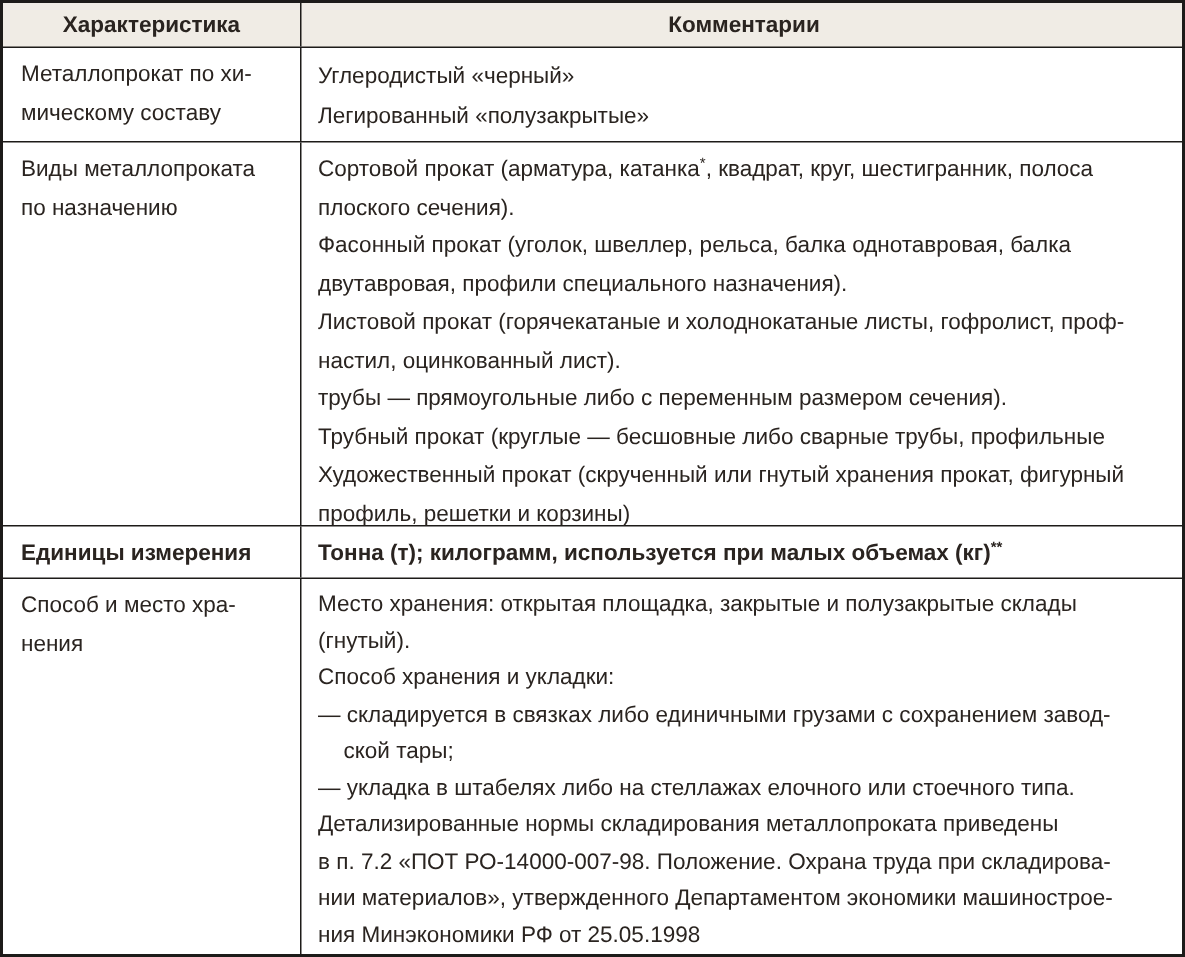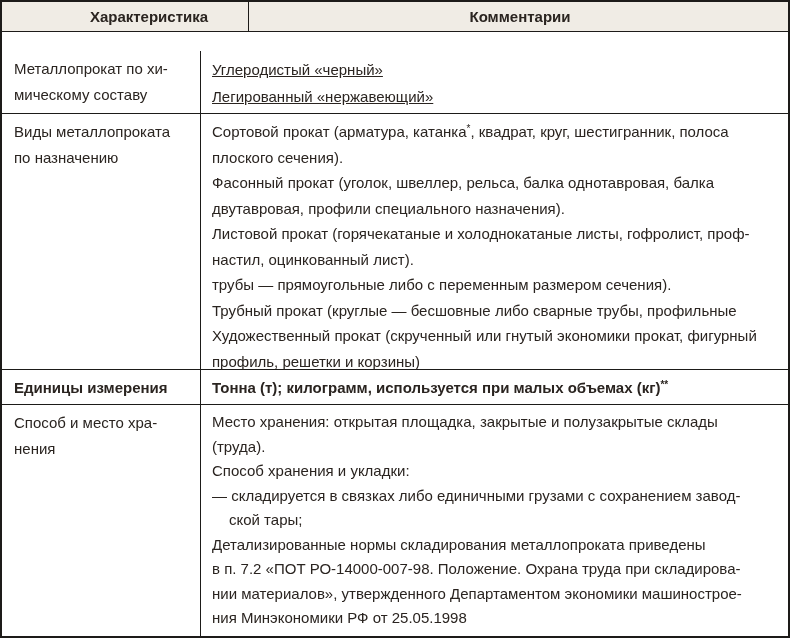--- a/index.html
+++ b/index.html
@@ -21,21 +21,20 @@
   .row {
     display: flex;
     border-bottom: 1px solid #1d1b19;
     box-sizing: border-box;
     flex: 0 0 auto;
   }
   .row:last-child { border-bottom: none; }
   .header-row {
     height: 30px;
     background: #f0ece5;
-    padding-left: 48px;
   }
   .header-row .cell {
     display: flex;
     align-items: center;
     justify-content: center;
     font-weight: bold;
     padding: 0;
     font-size: 15px;
   }
   .cell {
@@ -47,26 +46,26 @@
     flex: 0 0 199px;
     border-right: 1px solid #1d1b19;
     white-space: pre-line;
     line-height: 26px;
   }
   .cell.right {
     flex: 1 1 auto;
     padding-left: 11px;
     padding-right: 8px;
   }
-  .row-chem   { height: 63px; margin-top: 19px; }
+  .row-chem   { height: 63px; }
   .row-types  { height: 256px; }
   .row-units  { height: 35px; font-weight: bold; }
   .row-store  { flex: 1 1 auto; justify-content: center; }
   .line { line-height: 25.5px; }
-  .row-chem .line { line-height: 27px; text-decoration: underline; }
+  .row-chem .line { line-height: 27px; }
   .row-store .line { line-height: 24.5px; }
   .line.indent { padding-left: 17px; }
   sup.ast {
     font-size: 10px;
     line-height: 0;
     vertical-align: 5px;
   }
 </style>
 </head>
 <body>
@@ -76,57 +75,58 @@
   <div class="row header-row">
     <div class="cell left">Характеристика</div>
     <div class="cell right">Комментарии</div>
   </div>
 
   <div class="row row-chem">
     <div class="cell left">Металлопрокат по хи-
 мическому составу</div>
     <div class="cell right">
       <div class="line">Углеродистый «черный»</div>
-      <div class="line">Легированный «нержавеющий»</div>
+      <div class="line">Легированный «полузакрытые»</div>
     </div>
   </div>
 
   <div class="row row-types">
     <div class="cell left">Виды металлопроката
 по назначению</div>
     <div class="cell right">
       <div class="line"><span>Сортовой прокат (арматура, катанка</span><sup class="ast">*</sup><span>, квадрат, круг, шестигранник, полоса</span></div>
       <div class="line">плоского сечения).</div>
       <div class="line">Фасонный прокат (уголок, швеллер, рельса, балка однотавровая, балка</div>
       <div class="line">двутавровая, профили специального назначения).</div>
       <div class="line">Листовой прокат (горячекатаные и холоднокатаные листы, гофролист, проф-</div>
       <div class="line">настил, оцинкованный лист).</div>
       <div class="line">трубы — прямоугольные либо с переменным размером сечения).</div>
       <div class="line">Трубный прокат (круглые — бесшовные либо сварные трубы, профильные</div>
-      <div class="line">Художественный прокат (скрученный или гнутый экономики прокат, фигурный</div>
+      <div class="line">Художественный прокат (скрученный или гнутый хранения прокат, фигурный</div>
       <div class="line">профиль, решетки и корзины)</div>
     </div>
   </div>
 
   <div class="row row-units">
     <div class="cell left">Единицы измерения</div>
     <div class="cell right">
       <div class="line"><span>Тонна (т); килограмм, используется при малых объемах (кг)</span><sup class="ast">**</sup></div>
     </div>
   </div>
 
   <div class="row row-store">
     <div class="cell left">Способ и место хра-
 нения</div>
     <div class="cell right">
       <div class="line">Место хранения: открытая площадка, закрытые и полузакрытые склады</div>
-      <div class="line">(труда).</div>
+      <div class="line">(гнутый).</div>
       <div class="line">Способ хранения и укладки:</div>
       <div class="line">— складируется в связках либо единичными грузами с сохранением завод-</div>
       <div class="line indent">ской тары;</div>
+      <div class="line">— укладка в штабелях либо на стеллажах елочного или стоечного типа.</div>
       <div class="line">Детализированные нормы складирования металлопроката приведены</div>
       <div class="line">в п. 7.2 «ПОТ РО-14000-007-98. Положение. Охрана труда при складирова-</div>
       <div class="line">нии материалов», утвержденного Департаментом экономики машинострое-</div>
       <div class="line">ния Минэкономики РФ от 25.05.1998</div>
     </div>
   </div>
 
 </div>
 
 </body></html>

